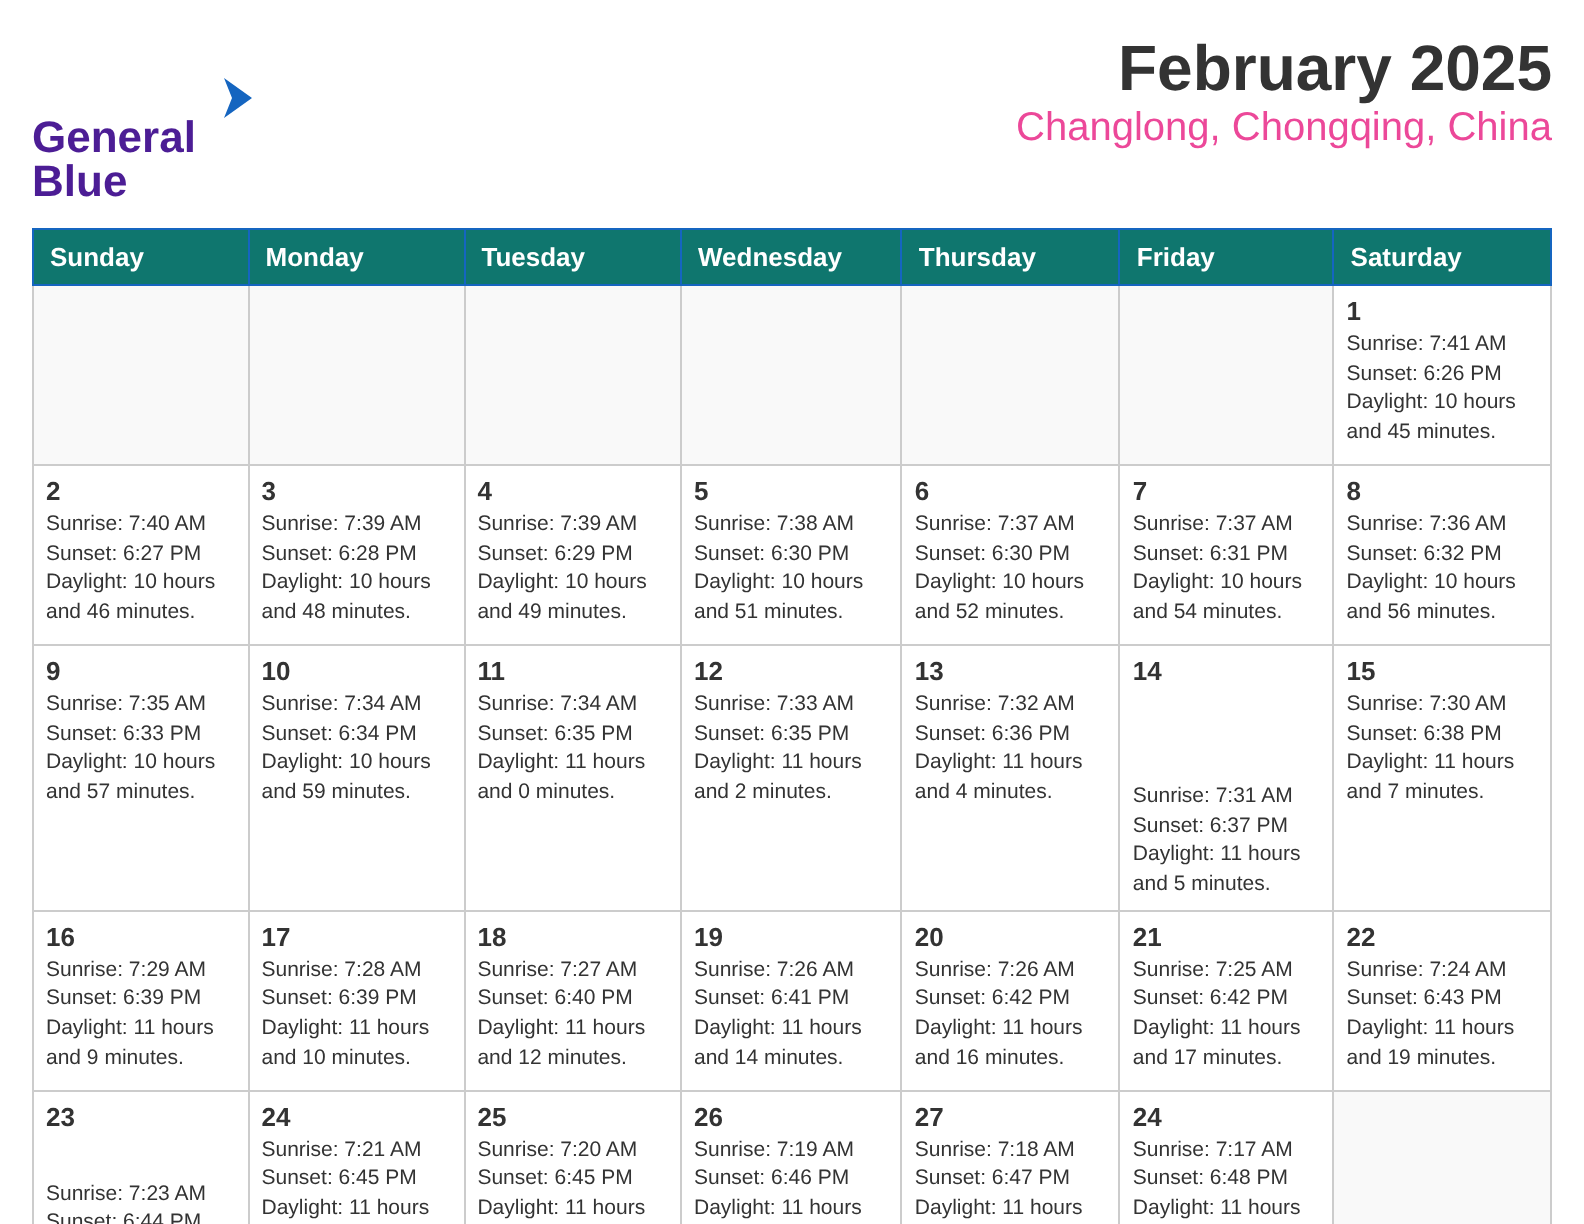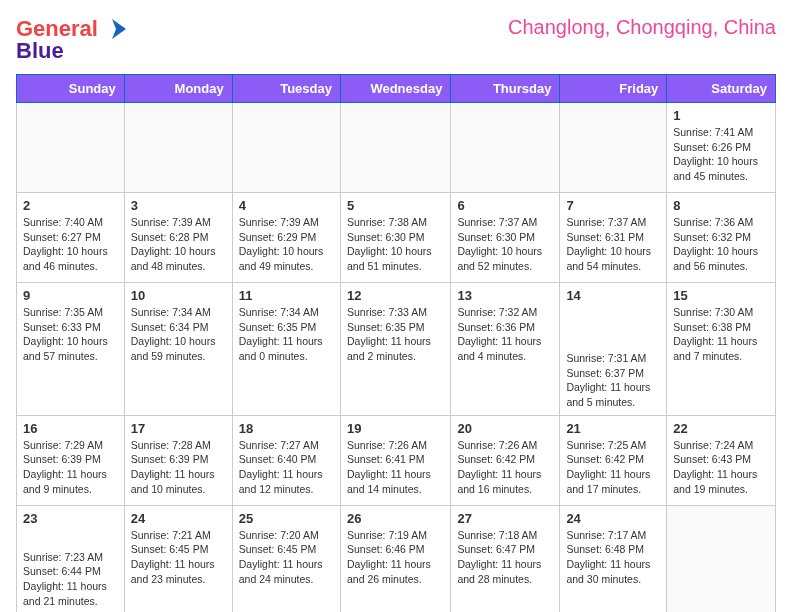--- a/index.html
+++ b/index.html
@@ -32,23 +32,23 @@
     .location {
       font-size: 20px;
       color: #ec4899;
     }
     .calendar {
       width: 100%;
       border-collapse: collapse;
       border: 1px solid #ccc;
     }
     .calendar th {
-      background-color: #8b5cf6;
+      background-color: #0f766e;
       color: #fff;
-      text-align: right;
+      text-align: left;
       padding: 6px 8px;
       font-size: 13px;
       border: 1px solid #1565c0;
     }
     .calendar td {
       width: 113px;
       vertical-align: top;
       padding: 5px 6px;
       border: 1px solid #ccc;
       font-size: 11px;
@@ -69,28 +69,29 @@
       line-height: 1.4;
       color: #333;
     }
   </style>
 </head>
 <body>
 
 <div class="header-area">
   <div class="logo">
     <div style="display:flex;align-items:center;">
-      <span style="font-size:22px;font-weight:bold;color:#ef4444;">General</span>
+      <span style="font-size:22px;font-weight:bold;color:#4c1d95;margin-top:40px;">General</span>
       <svg width="28" height="20" viewBox="0 0 28 20">
         <polygon points="14,0 28,10 14,20 18,10" fill="#1565c0"></polygon>
       </svg>
     </div>
     <span style="font-size:22px;font-weight:bold;color:#4c1d95;margin-top:-4px;">Blue</span>
   </div>
   <div class="title-area">
+    <div class="month-year">February 2025</div>
     <div class="location">Changlong, Chongqing, China</div>
   </div>
 </div>
 
 <table class="calendar">
   <thead>
     <tr>
     <th>Sunday</th>
         <th>Monday</th>
         <th>Tuesday</th>

